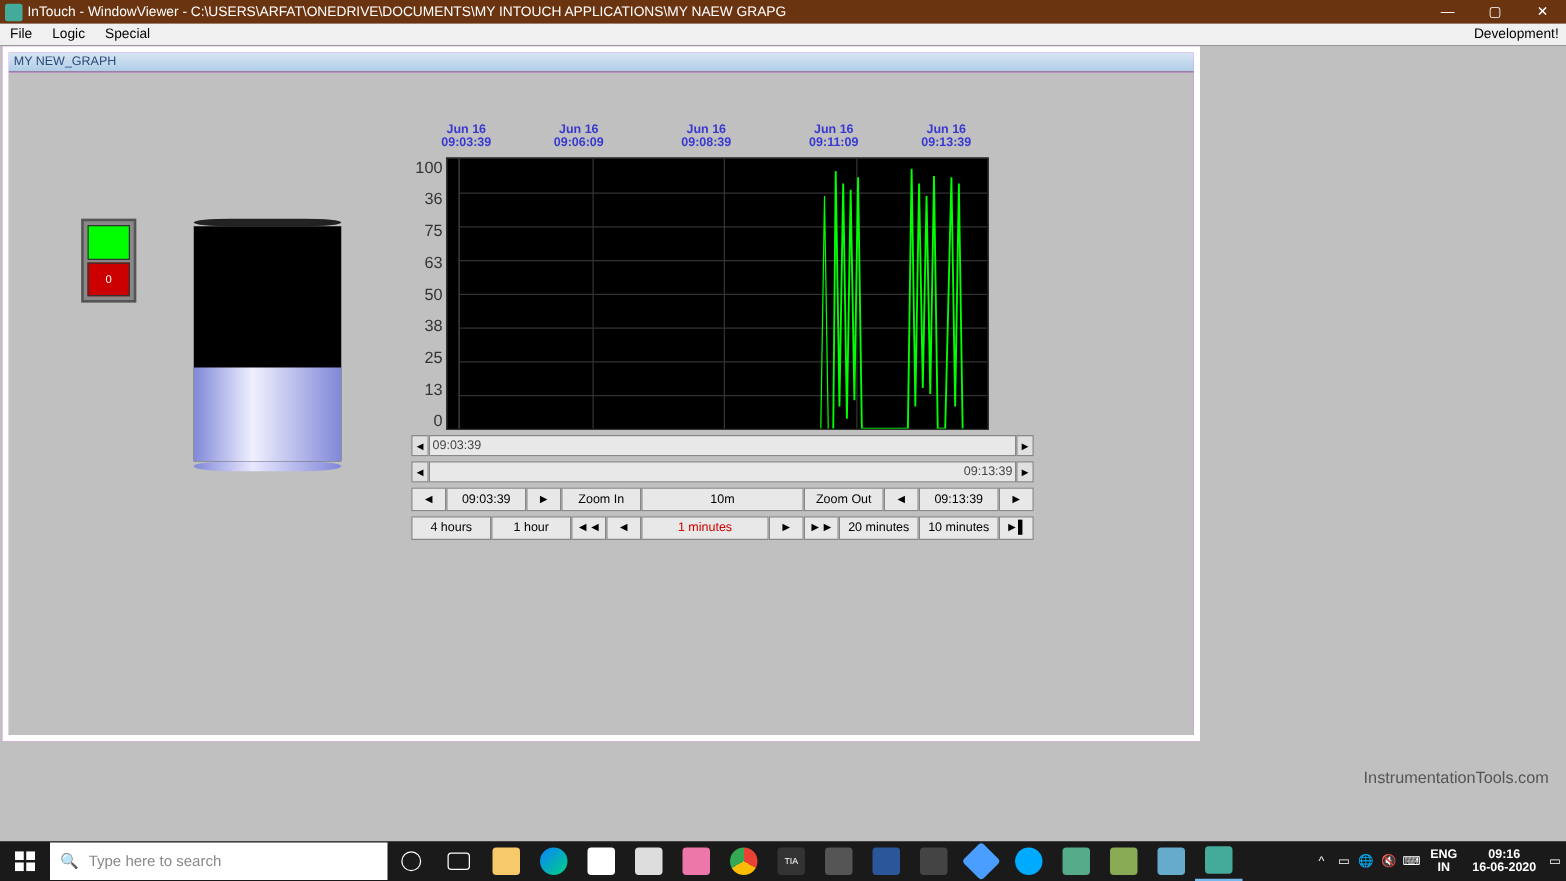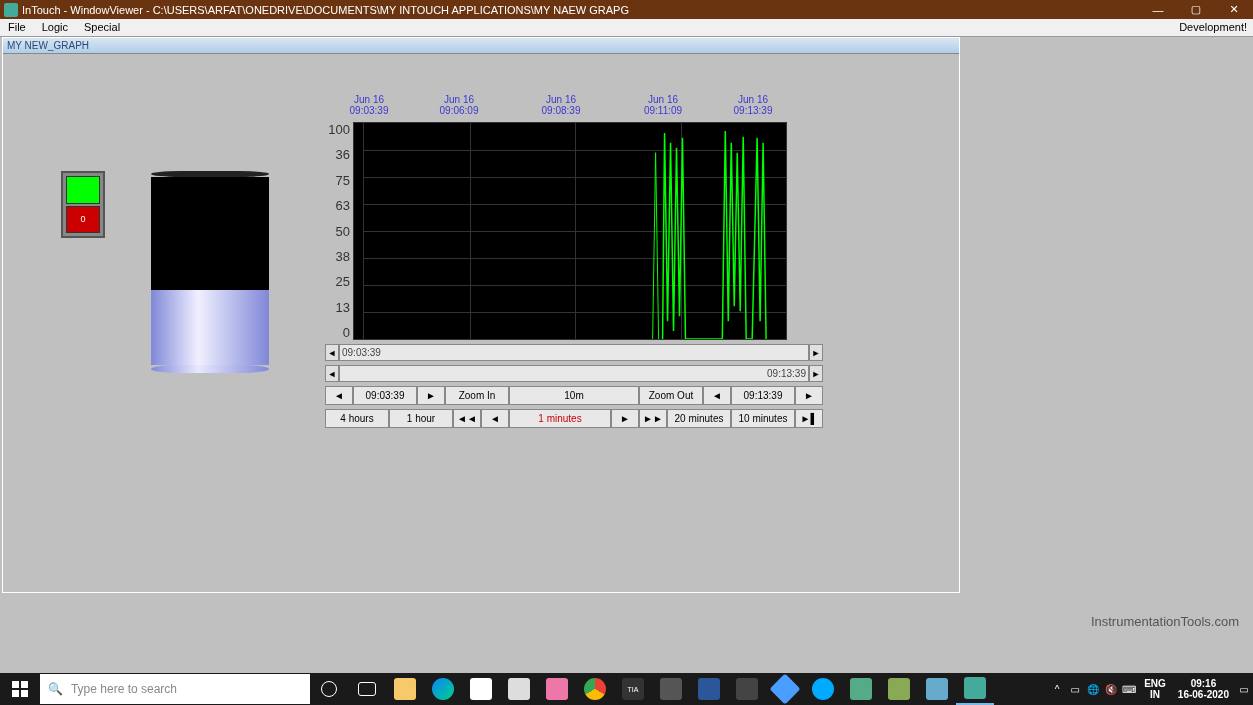--- a/index.html
+++ b/index.html
@@ -9,36 +9,36 @@
 .titlebar .icon { width: 14px; height: 14px; background: #4a9; border-radius: 2px; margin-right: 4px; }
 .titlebar .wc { margin-left: auto; display: flex; }
 .titlebar .wc div { width: 38px; height: 19px; display: flex; align-items: center; justify-content: center; color: #fff; cursor: pointer; }
 
 .menubar { height: 18px; background: #f0f0f0; border-bottom: 1px solid #999; display: flex; font-size: 11px; }
 .menubar .mitem { padding: 2px 8px; cursor: pointer; }
 .menubar .dev { margin-left: auto; padding: 2px 6px; }
 
 .canvas-area { position: absolute; top: 37px; left: 0; right: 0; bottom: 32px; background: #c0c0c0; }
 
-.inner-window { position: absolute; left: 2px; top: 0; width: 958px; height: 556px; border: 1px solid #ffffff; background: #d946ef; }
+.inner-window { position: absolute; left: 2px; top: 0; width: 958px; height: 556px; border: 5px solid #ffffff; background: #d946ef; }
 .inner-title { height: 16px; background: linear-gradient(#d8e6f2,#b0cde8); color: #2a4a7a; font-size: 10px; padding: 2px 4px; border-bottom: 1px solid #888; }
 .inner-body { position: relative; height: calc(100% - 16px); background: #c0c0c0; }
 
 .switch { position: absolute; left: 58px; top: 117px; width: 44px; height: 67px; background: #888; border: 2px solid #555; display: flex; flex-direction: column; padding: 3px; gap: 2px; }
 .switch .s1 { flex:1; background: #0f0; border: 1px solid #333; }
 .switch .s2 { flex:1; background: #c00; border: 1px solid #333; display:flex; align-items:center; justify-content:center; color:#fff; font-size:9px; }
 
 .tank { position: absolute; left: 148px; top: 117px; width: 118px; height: 200px; }
 .tank .top { height: 6px; background: #222; border-radius: 50%/100%; }
 .tank .body { height: 188px; background: #000; position: relative; overflow: hidden; }
 .tank .fill { position: absolute; bottom: 0; left: 0; right: 0; height: 40%; background: linear-gradient(to right, #8088d8, #f0f0ff 40%, #8088d8); }
 .tank .bot { height: 8px; background: linear-gradient(to right,#8088d8,#e8e8ff 40%,#8088d8); border-radius: 50%/100%; }
 
 .trend-wrap { position: absolute; left: 322px; top: 40px; width: 498px; }
-.x-labels { height: 28px; position: relative; color: #3838d0; font-size: 10px; }
+.x-labels { height: 28px; position: relative; color: #3838d0; font-size: 10px; font-weight: bold; }
 .x-labels .xl { position: absolute; text-align: center; white-space: nowrap; transform: translateX(-50%); }
 .trend-body { display: flex; }
 .y-axis { width: 28px; display: flex; flex-direction: column; justify-content: space-between; font-size: 13px; color: #333; text-align: right; padding-right: 3px; height: 218px; }
 .plot { width: 424px; height: 218px; background: #000; border: 1px solid #333; position: relative; overflow: hidden; }
 .plot .grid-v { position:absolute; top:0; bottom:0; width:1px; background:#333; }
 .plot .grid-h { position:absolute; left:0; right:0; height:1px; background:#333; }
 .plot svg { position:absolute; top:0; left:0; width:100%; height:100%; }
 
 .scroll-row { display: flex; align-items: center; margin-top: 4px; height: 17px; }
 .scroll-row .sb { width: 14px; height: 17px; background: #e0e0e0; border: 1px solid #888; font-size: 9px; display: flex; align-items: center; justify-content: center; cursor: pointer; }

